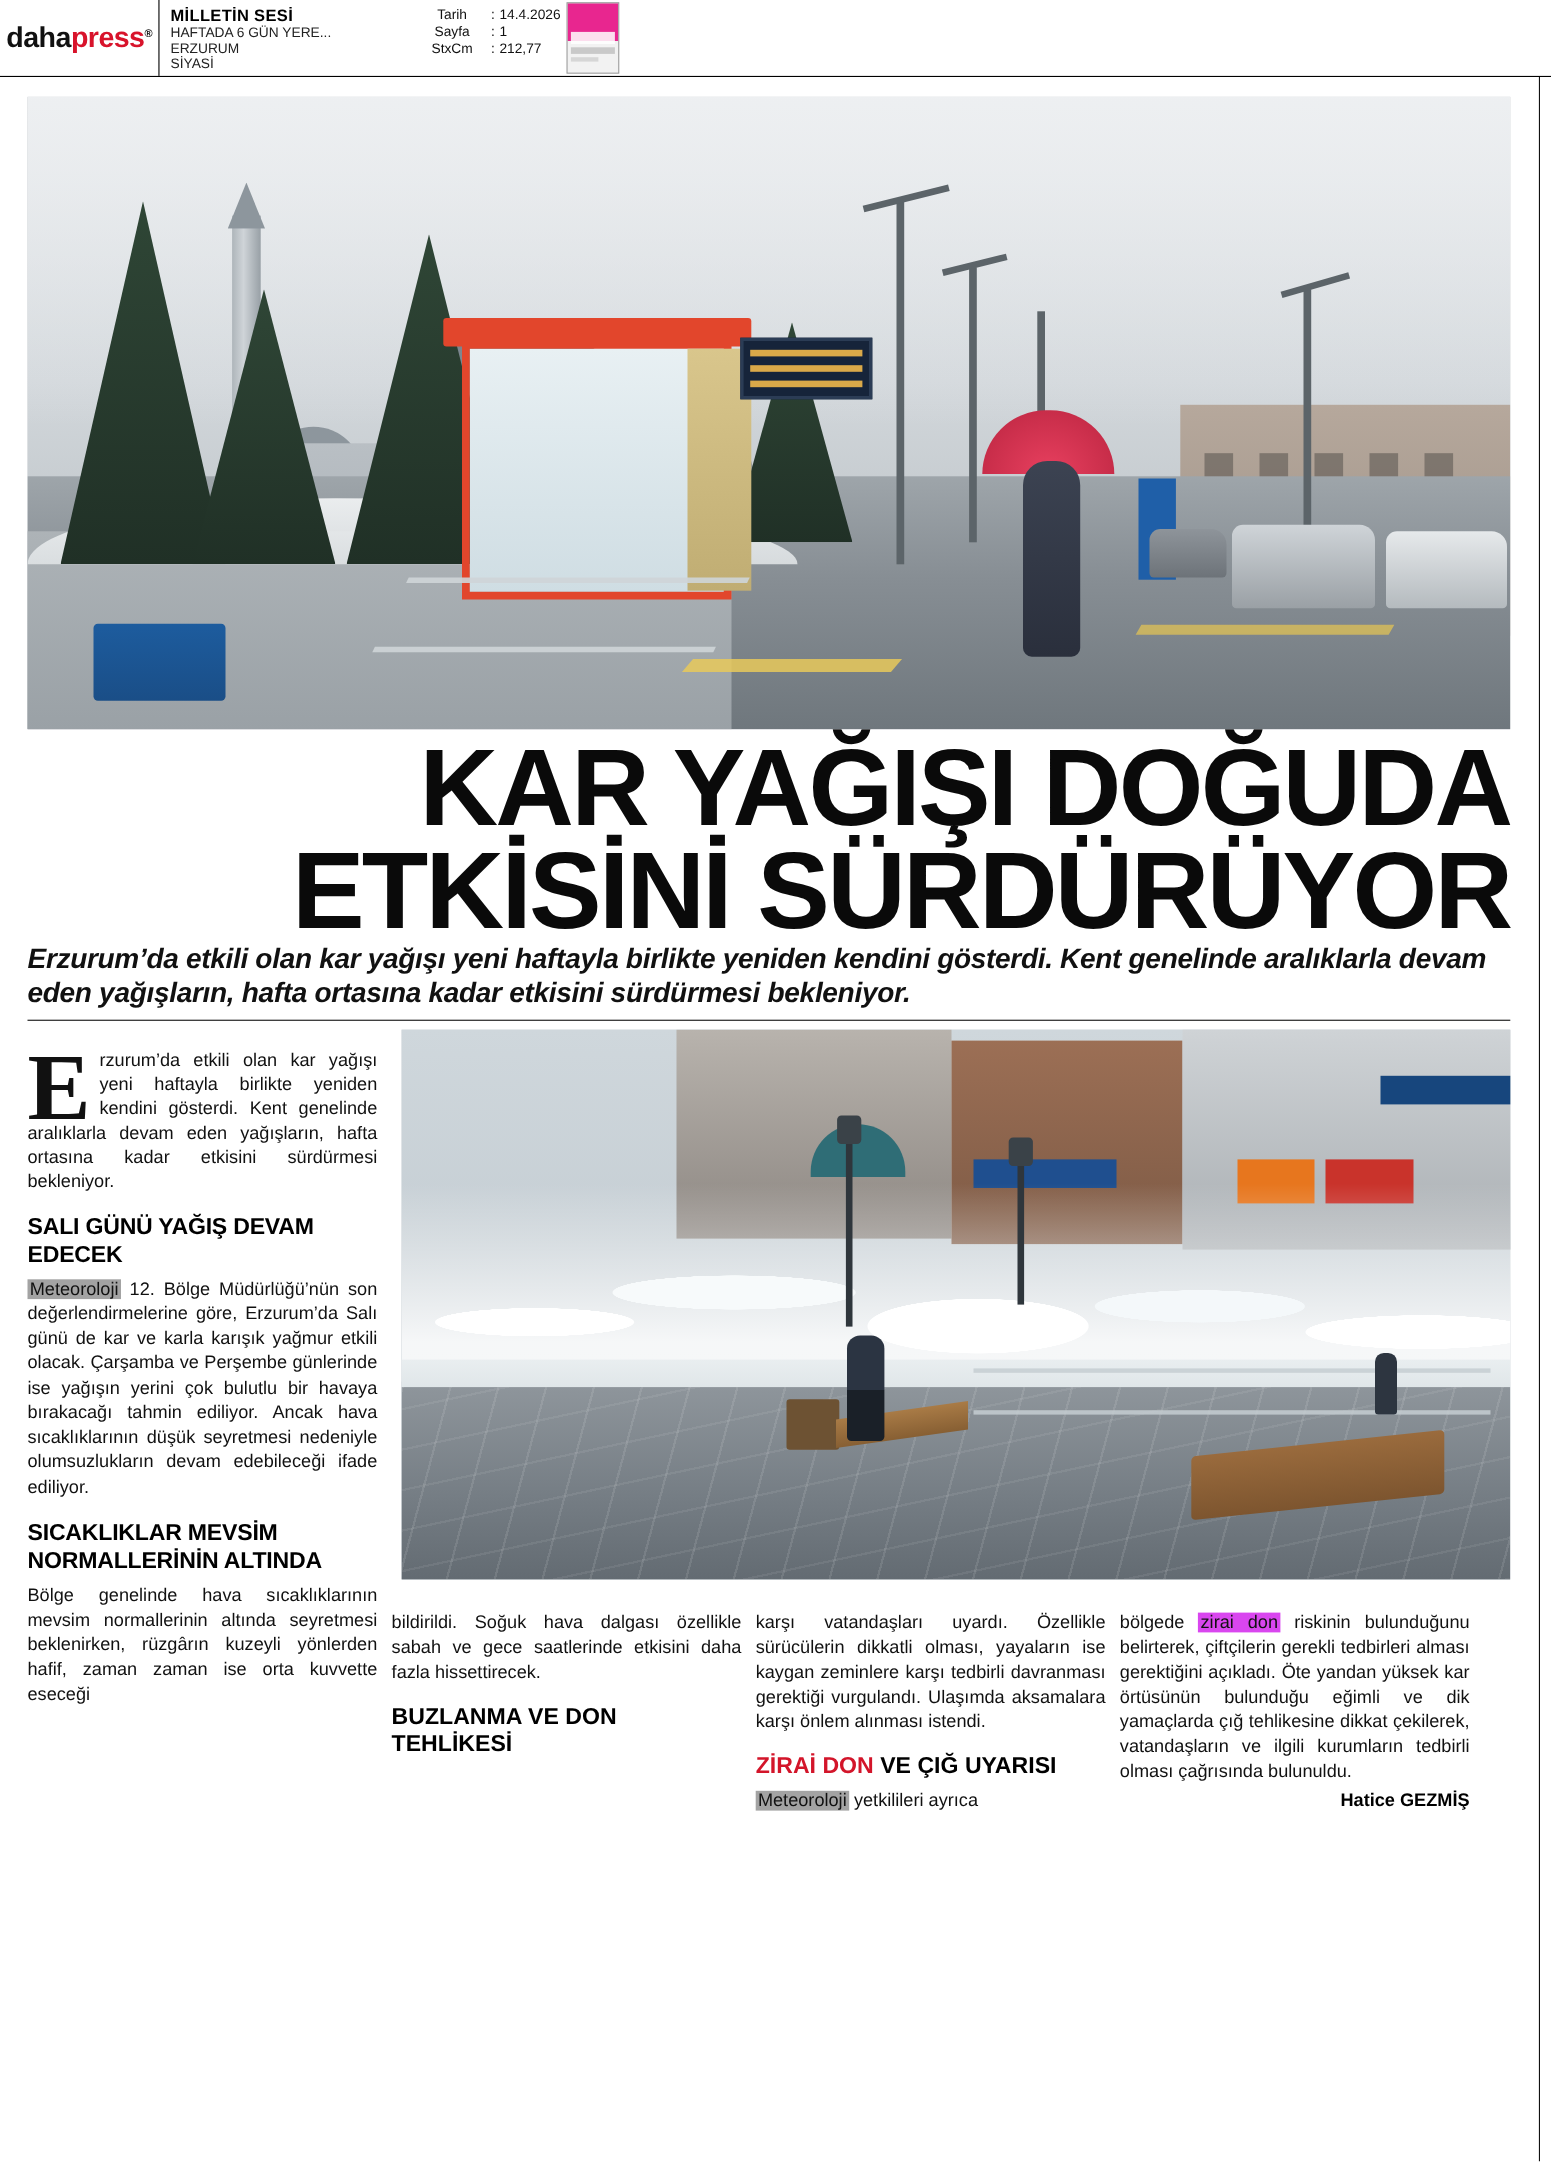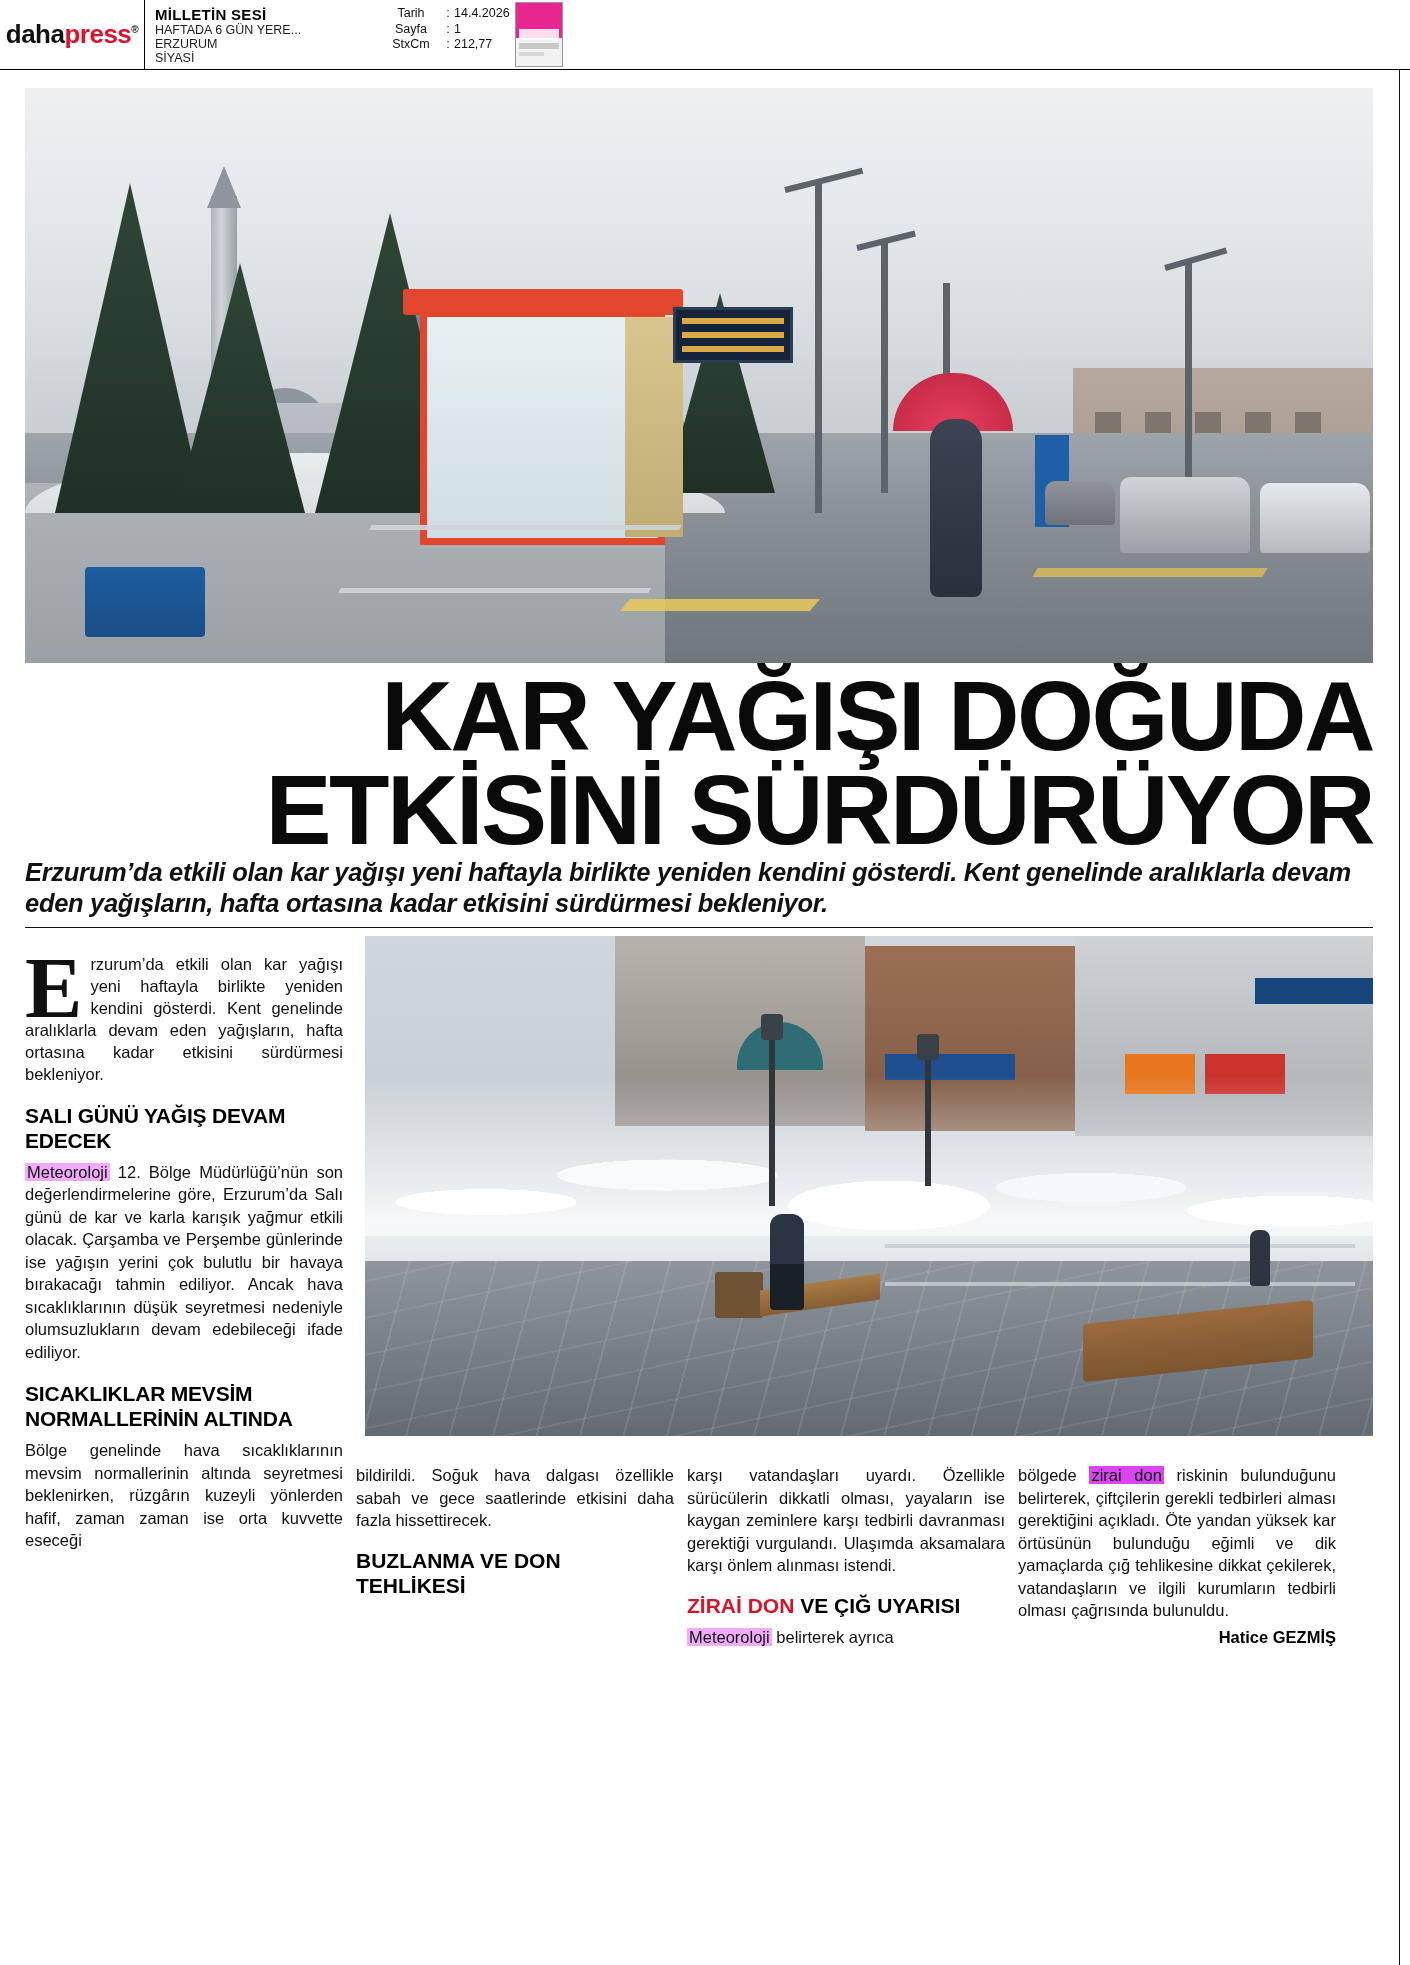--- a/index.html
+++ b/index.html
@@ -417,21 +417,21 @@
     color: #000;
   }
   .para {
     font-size: 16.5px;
     line-height: 22.5px;
     text-align: justify;
     color: #111;
     margin: 0 0 0 0;
   }
   .hl-green {
-    background: #f0abfc;
+    background: #a3a3a3;
     padding: 0 2px;
   }
   .hl-orange {
     background: #d946ef;
     padding: 0 2px;
   }
   .red-bold { color: #d3152a; font-weight: bold; }
 
   
   .bottom-cols {
@@ -625,21 +625,21 @@
       <p class="para">bildirildi. Soğuk hava dalgası özellikle sabah ve gece saatlerinde etkisini daha fazla hissettirecek.</p>
       <div class="kicker">BUZLANMA VE DON TEHLİKESİ</div>
     </div>
 
     <div class="bcol">
       <p class="para">karşı vatandaşları uyardı. Özellikle sürücülerin dikkatli olması, yayaların ise kaygan zeminlere karşı tedbirli davranması gerektiği vurgulandı. Ulaşımda aksamalara karşı önlem alınması istendi.</p>
       <div class="kicker">
         <span class="red-bold">ZİRAİ DON</span><span> VE ÇIĞ UYARISI</span>
       </div>
       <p class="para">
-        <span class="hl-green">Meteoroloji</span><span> belirterek ayrıca</span>
+        <span class="hl-green">Meteoroloji</span><span> yetkilileri ayrıca</span>
       </p>
     </div>
 
     <div class="bcol">
       <p class="para">
         <span>bölgede </span><span class="hl-orange">zirai don</span><span> riskinin bulunduğunu belirterek, çiftçilerin gerekli tedbirleri alması gerektiğini açıkladı. Öte yandan yüksek kar örtüsünün bulunduğu eğimli ve dik yamaçlarda çığ tehlikesine dikkat çekilerek, vatandaşların ve ilgili kurumların tedbirli olması çağrısında bulunuldu.</span>
       </p>
       <div class="byline">Hatice GEZMİŞ</div>
     </div>
   </div>

